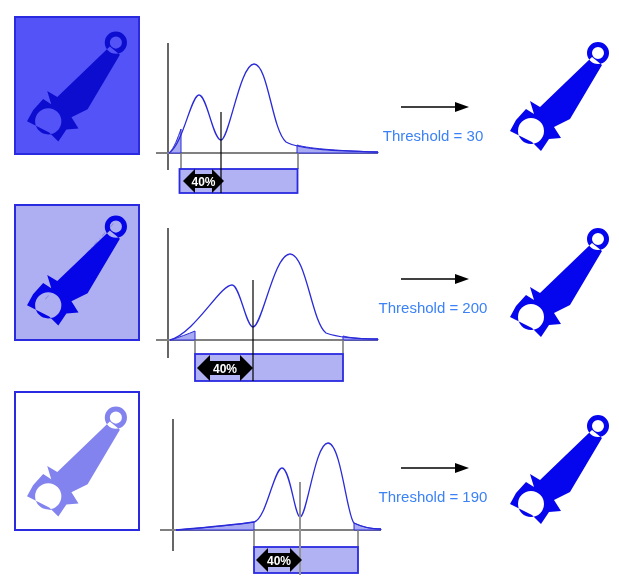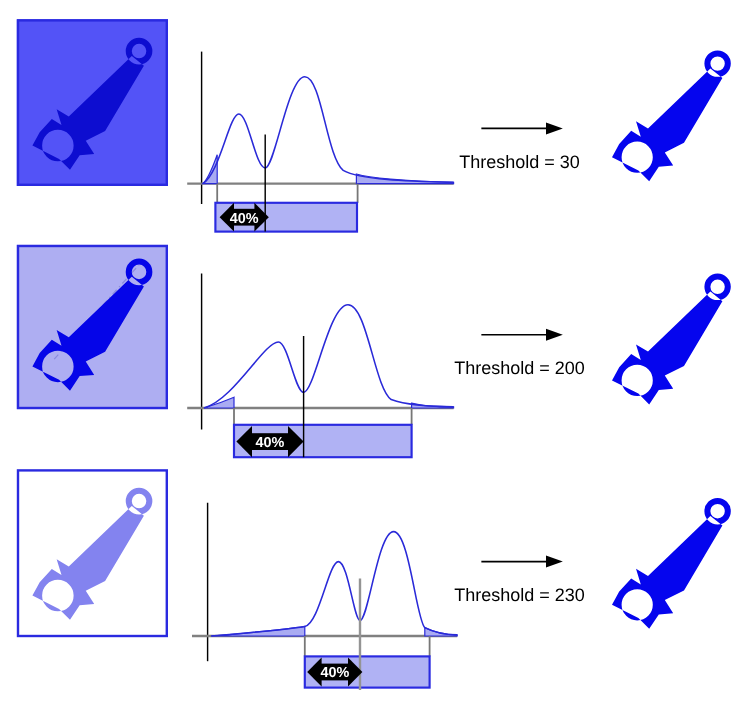--- a/index.html
+++ b/index.html
@@ -17,21 +17,21 @@
   .thline{stroke:#000;stroke-width:1.2px;}
   .thline-gray{stroke:var(--threshold3-gray);stroke-width:2px;}
   .bar{fill:var(--bar-fill);stroke:var(--bar-border);stroke-width:1.8px;}
   .marker{fill:var(--marker-black);}
   .marker-text{fill:var(--marker-text);font-family:"Liberation Sans",sans-serif;
                font-size:12px;font-weight:bold;text-anchor:middle;}
   .wrench{fill-rule:evenodd;}
   .arrowline{stroke:#000;stroke-width:1.3px;}
   .arrowhead{fill:#000;}
   .dashline{stroke:#8b8bdd;stroke-width:1px;stroke-dasharray:5 3 1 3;fill:none;}
-  .th-label{position:absolute;width:140px;text-align:center;font-size:15px;color:#000000;}
+  .th-label{position:absolute;width:140px;text-align:center;font-size:15px;color:#3b82f6;}
 </style>
 </head>
 <body>
 
 <div id="stage">
 
   <div class="row">
 
     <div class="src-square" style="left:14px;top:16px;width:126px;height:139px;background:var(--square1-bg);">
       <svg style="left:9px;top:12px;" width="104" height="114" viewBox="0 0 103 112">
@@ -150,21 +150,21 @@
         <rect class="marker" x="116" y="138" width="26" height="14"></rect>
         <text class="marker-text" x="129" y="149.5">40%</text>
       </g>
     </svg>
 
     <svg class="arrow" style="left:401px;top:461px;" width="70" height="14" viewBox="0 0 70 14">
       <line class="arrowline" x1="0" y1="7" x2="54" y2="7"></line>
       <polygon class="arrowhead" points="54,2 54,12 68,7"></polygon>
     </svg>
 
-    <div class="th-label" style="left:363px;top:488px;">Threshold = 230</div>
+    <div class="th-label" style="left:363px;top:488px;">Threshold = 190</div>
 
     <svg class="result" style="left:508px;top:414px;" width="103" height="112" viewBox="0 0 103 112">
       <path class="wrench" style="fill:var(--result-shape);" d="M 101,12 A 11,11 0 1 0 79,12 A 11,11 0 1 0 101,12 Z
            M 96,12 A 6,6 0 1 0 84,12 A 6,6 0 1 0 96,12 Z
            M 84,16 L 94,24 L 62,78 L 46,86 L 53,97 L 41,98 L 33,110 L 24,101 L 2,90 L 8,79 L 18,68 L 26,73 L 22,60 L 32,66 Z
            M 36,90 A 13,13 0 1 0 10,90 A 13,13 0 1 0 36,90 Z"></path>
     </svg>
   </div>
 
 </div>

